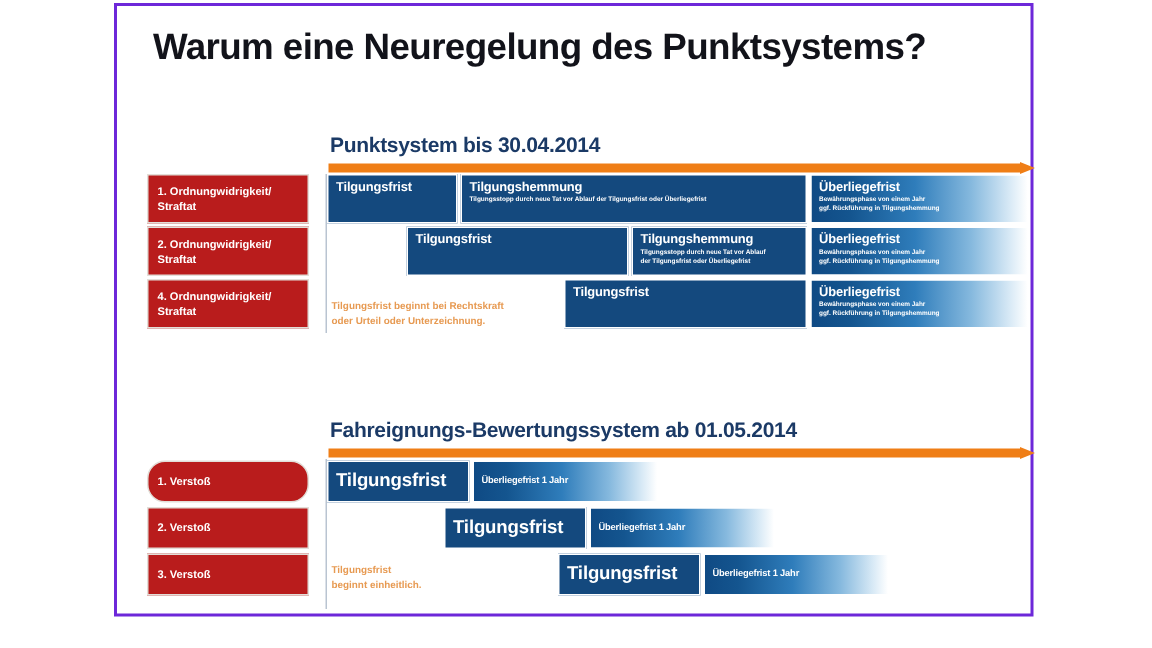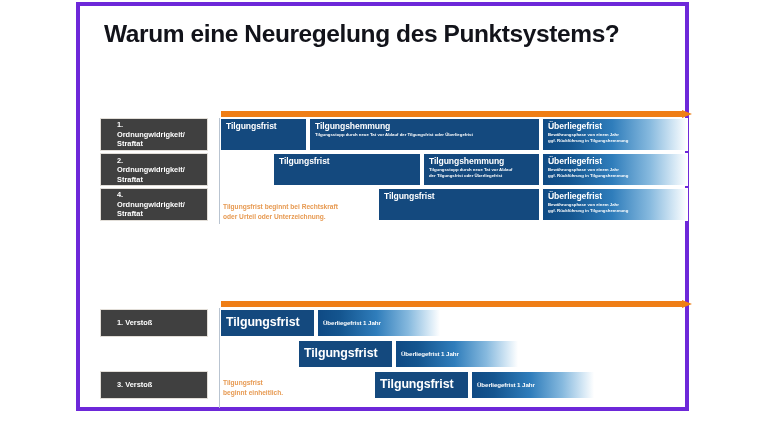--- a/index.html
+++ b/index.html
@@ -10,21 +10,21 @@
     overflow:hidden;
     position:relative;
   }
   #root{position:absolute;inset:0;background:#ffffff;}
 
   
   .frame{
     position:absolute;
     left:76px;top:2px;
     width:613px;height:409px;
-    border:4px solid #6d28d9;
+    border:2px solid #6d28d9;
     background:#ffffff;
     box-sizing:border-box;
   }
 
   
   .main-title{
     position:absolute;left:24px;top:14px;
     font-size:24.5px;font-weight:bold;color:#12131a;
     letter-spacing:-0.4px;white-space:nowrap;
   }
@@ -59,25 +59,25 @@
   #arrow2{left:141px;top:294px;width:471px;}
 
   
   .vline{position:absolute;width:1px;background:#b9c4d1;}
   #vline1{left:139px;top:112px;height:106px;}
   #vline2{left:139px;top:302px;height:100px;}
 
   
   .cat{
     position:absolute;left:20px;
-    background:#404040;
+    background:#b91c1c;
     color:#ffffff;
     font-size:7.4px;font-weight:bold;
     line-height:1.32;
-    padding:0 16px;
+    padding:0 6px;
     display:flex;align-items:center;
     box-sizing:border-box;
     border:1px solid #e2ded8;
   }
   .cat span{display:block;}
 
   
   .bar{
     position:absolute;
     box-sizing:border-box;
@@ -120,34 +120,35 @@
   }
 </style>
 </head>
 <body>
 
 <div id="root">
   <div class="frame">
 
     <div class="main-title">Warum eine Neuregelung des Punktsystems?</div>
 
+    <div class="section-title" id="sec1-title">Punktsystem bis 30.04.2014</div>
 
     <div class="arrow" id="arrow1">
       <div class="shaft"></div>
       <div class="head"></div>
     </div>
     <div class="vline" id="vline1"></div>
 
     <div class="cat" style="top:112px;width:108px;height:33px;">
       <div>
         <span>1. Ordnungwidrigkeit/</span>
         <span>Straftat</span>
       </div>
     </div>
-    <div class="cat" style="top:147px;width:108px;height:33px;align-items:flex-end;">
+    <div class="cat" style="top:147px;width:108px;height:33px;">
       <div>
         <span>2. Ordnungwidrigkeit/</span>
         <span>Straftat</span>
       </div>
     </div>
     <div class="cat" style="top:182px;width:108px;height:33px;">
       <div>
         <span>4. Ordnungwidrigkeit/</span>
         <span>Straftat</span>
       </div>
@@ -184,29 +185,33 @@
       <div class="bar-title">Tilgungsfrist</div>
     </div>
     <div class="bar grad" style="left:462px;top:182px;width:146px;height:33px;">
       <div class="bar-title">Überliegefrist</div>
       <div class="bar-sub">Bewährungsphase von einem Jahr</div>
       <div class="bar-sub" style="margin-top:0">ggf. Rückführung in Tilgungshemmung</div>
     </div>
 
     <div class="note" id="note1">Tilgungsfrist beginnt bei Rechtskraft oder Urteil oder Unterzeichnung.</div>
 
+    <div class="section-title" id="sec2-title">Fahreignungs-Bewertungssystem ab 01.05.2014</div>
 
     <div class="arrow" id="arrow2">
       <div class="shaft"></div>
       <div class="head"></div>
     </div>
     <div class="vline" id="vline2"></div>
 
-    <div class="cat" style="top:303px;width:108px;height:28px;">
+    <div class="cat" style="top:303px;width:108px;height:28px;border-radius:12px;">
       <span>1. Verstoß</span>
+    </div>
+    <div class="cat" style="top:334px;width:108px;height:28px;">
+      <span>2. Verstoß</span>
     </div>
     <div class="cat" style="top:365px;width:108px;height:28px;">
       <span>3. Verstoß</span>
     </div>
 
     <div class="bar navy" style="left:140px;top:303px;width:95px;height:28px;padding-top:5px;">
       <div class="bar-title" style="font-size:12.4px;">Tilgungsfrist</div>
     </div>
     <div class="bar grad small" style="left:237px;top:303px;width:124px;height:28px;padding-top:9px;">
       <div class="bar-title">Überliegefrist 1 Jahr</div>

